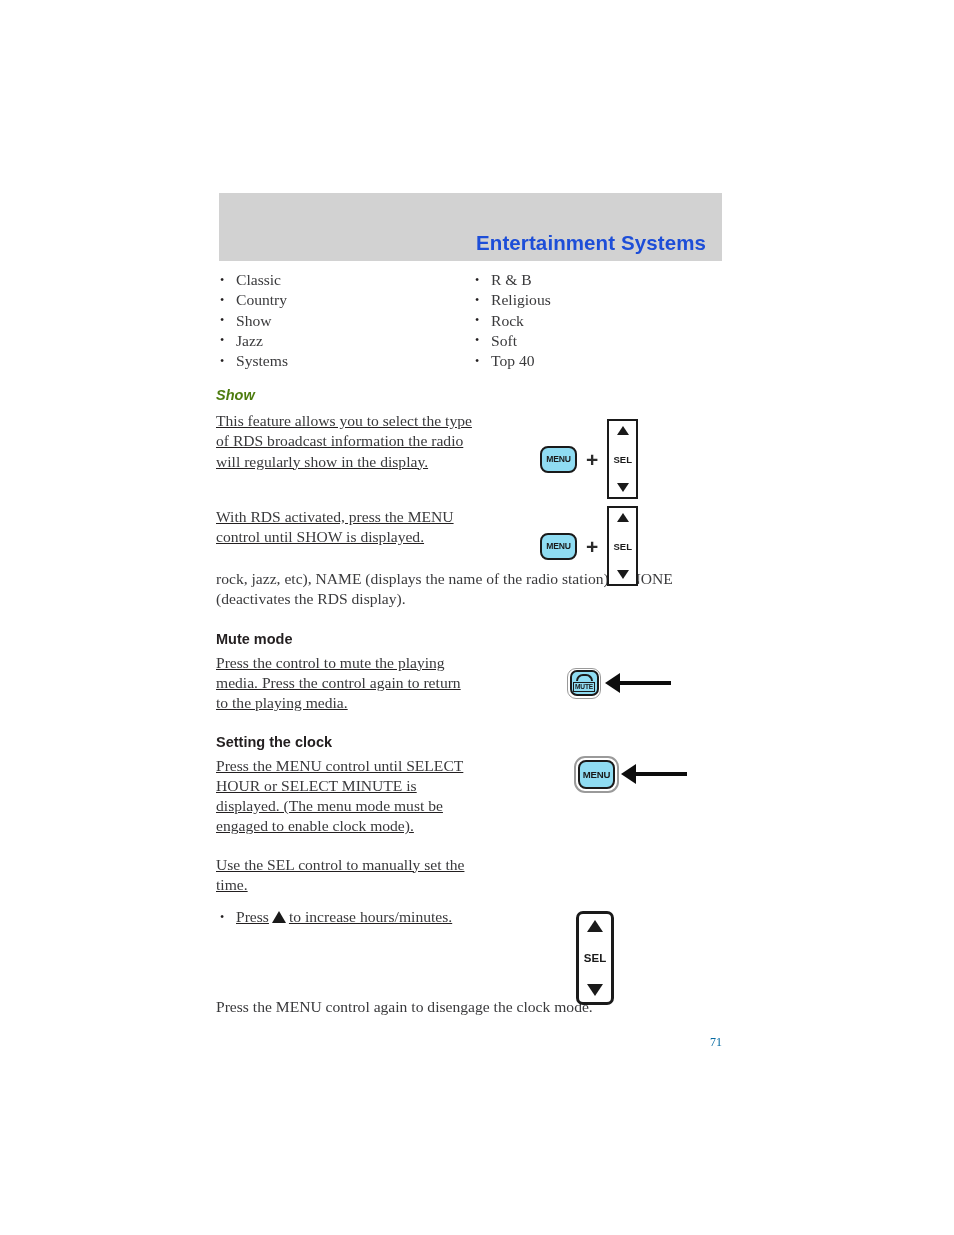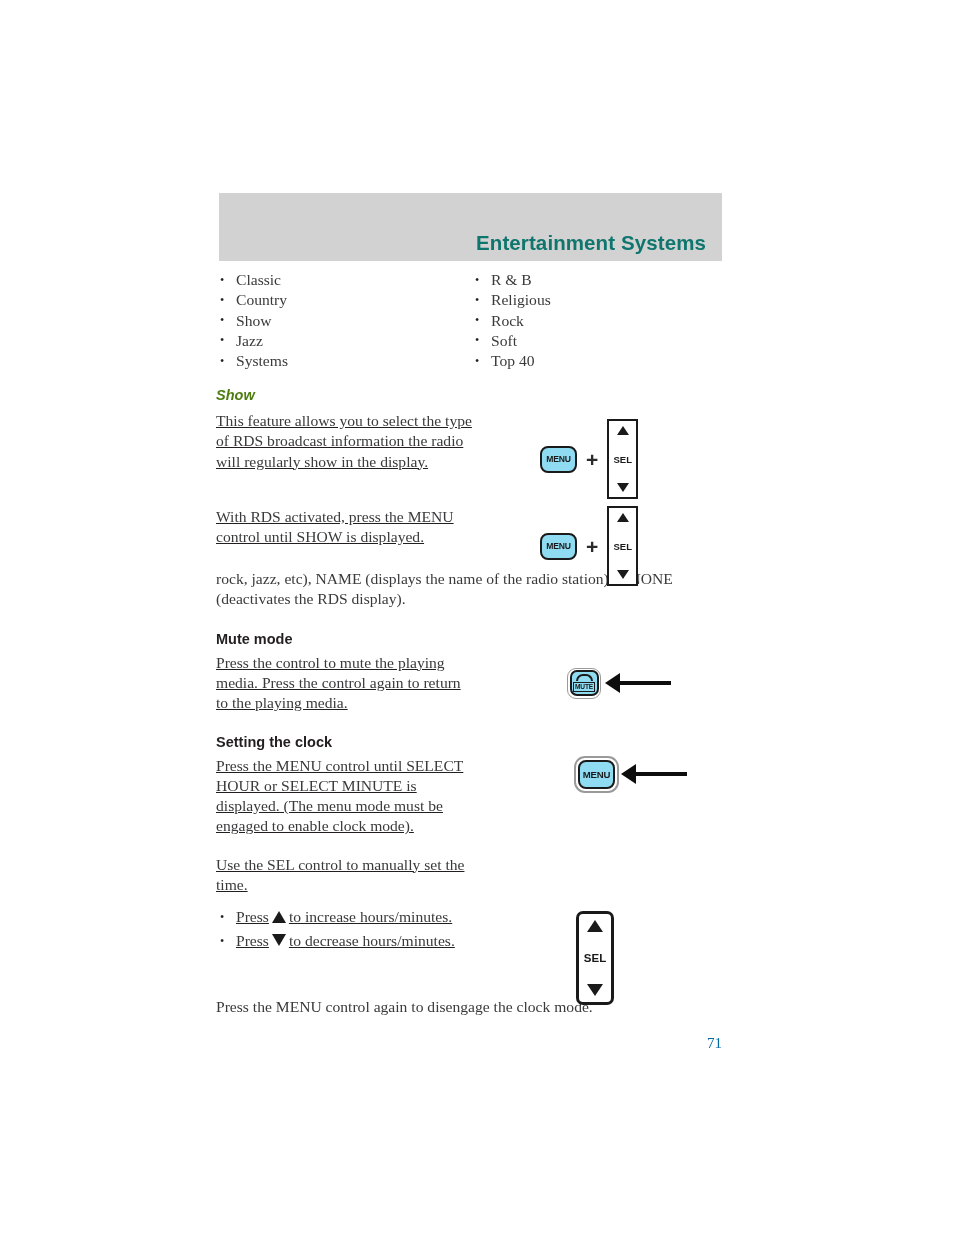--- a/index.html
+++ b/index.html
@@ -32,21 +32,21 @@
     height: 68px;
     background: #d2d2d2;
   }
   .header-title {
     position: absolute;
     right: 16px;
     bottom: 6px;
     font-family: "Liberation Sans", sans-serif;
     font-weight: bold;
     font-size: 20.5px;
-    color: #0f766e;
+    color: #1d4ed8;
     letter-spacing: 0.1px;
     white-space: nowrap;
   }
 
   
   .content {
     position: absolute;
     left: 216px;
     top: 270px;
     width: 506px;
@@ -325,21 +325,21 @@
   }
 
   
   .gfx { position: absolute; display: flex; align-items: center; }
 
   
   .page-number {
     position: absolute;
     right: 0px;
     top: 0px;
-    font-size: 15px;
+    font-size: 12px;
     color: #0369a1;
     margin-left: 36px;
   }
 </style>
 </head>
 <body>
 
 <div class="page">
 
   <div class="header-band">
@@ -438,23 +438,20 @@
       </div>
     </div>
 
     <div class="row" style="height:148px; margin-top:-3px;">
       <p class="body narrow">Use the SEL control to manually set the time.</p>
 
       <ul class="bullets" style="margin-top:12px;">
         <li style="margin-bottom:4px;">
           <span>Press</span><span class="tri-inline-up"></span><span>to increase hours/minutes.</span>
         </li>
-        <li>
-          <span>Press</span><span class="tri-inline-down"></span><span>to decrease hours/minutes.</span>
-        </li>
       </ul>
 
       <div class="gfx" style="left:360px; top:56px;">
         <div class="sel-box-lg">
           <div class="tri-up-lg"></div>
           <div class="sel-label">SEL</div>
           <div class="tri-down-lg"></div>
         </div>
       </div>
     </div>

